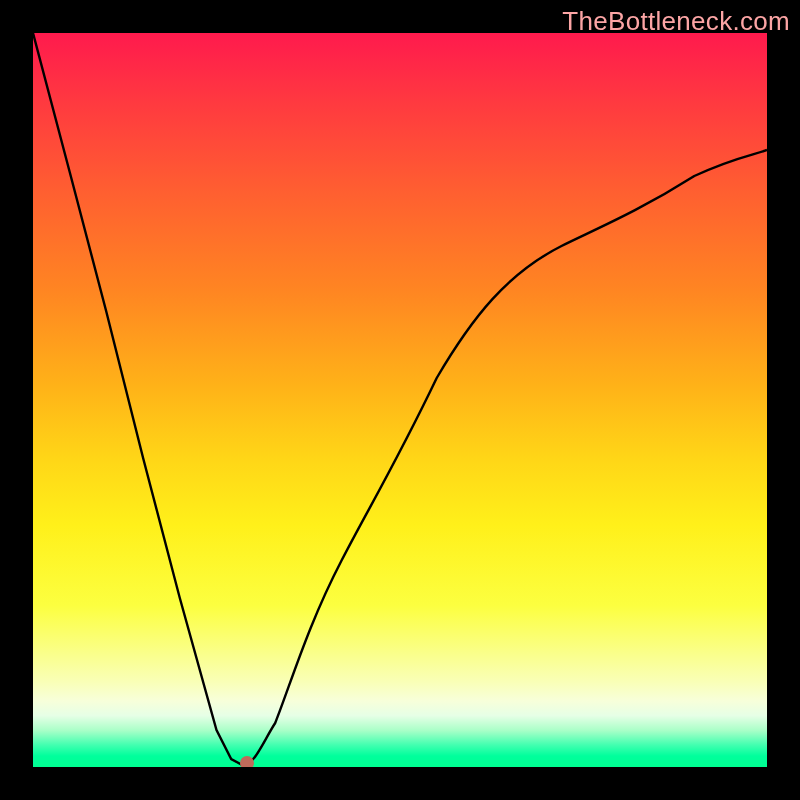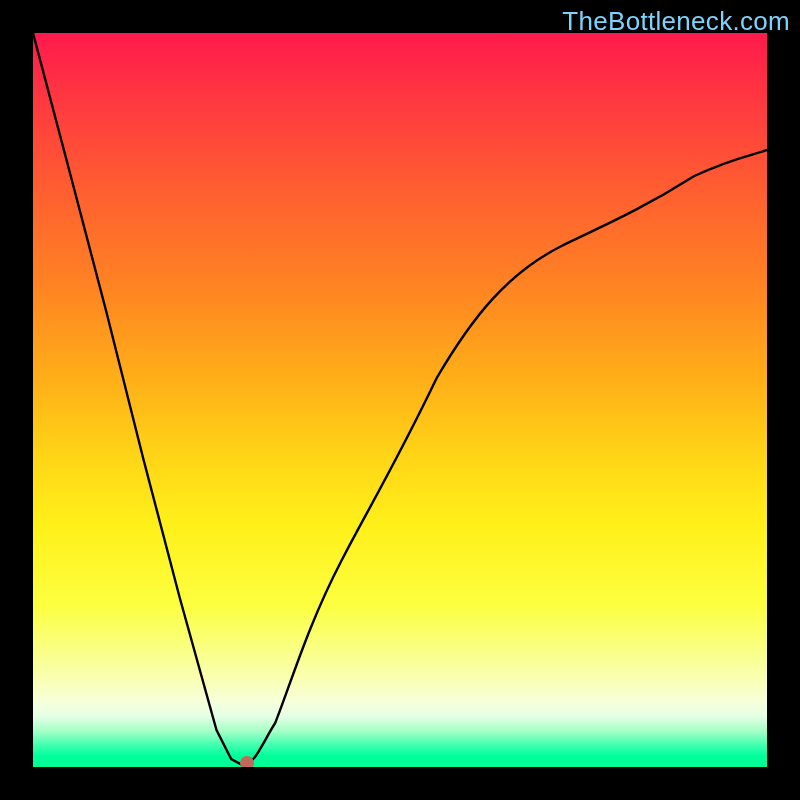--- a/index.html
+++ b/index.html
@@ -42,21 +42,21 @@
       #42ffb0 97%,
       #00ff9c 98.5%,
       #00ff92 100%
     );
     overflow: hidden;
   }
   .watermark {
     position: absolute;
     top: 6px;
     right: 10px;
-    color: #7dd3fc;
+    color: #fca5a5;
     font-size: 26px;
     letter-spacing: 0.3px;
     font-weight: 500;
   }
   svg.curve {
     position: absolute;
     top: 0;
     left: 0;
     width: 734px;
     height: 734px;

